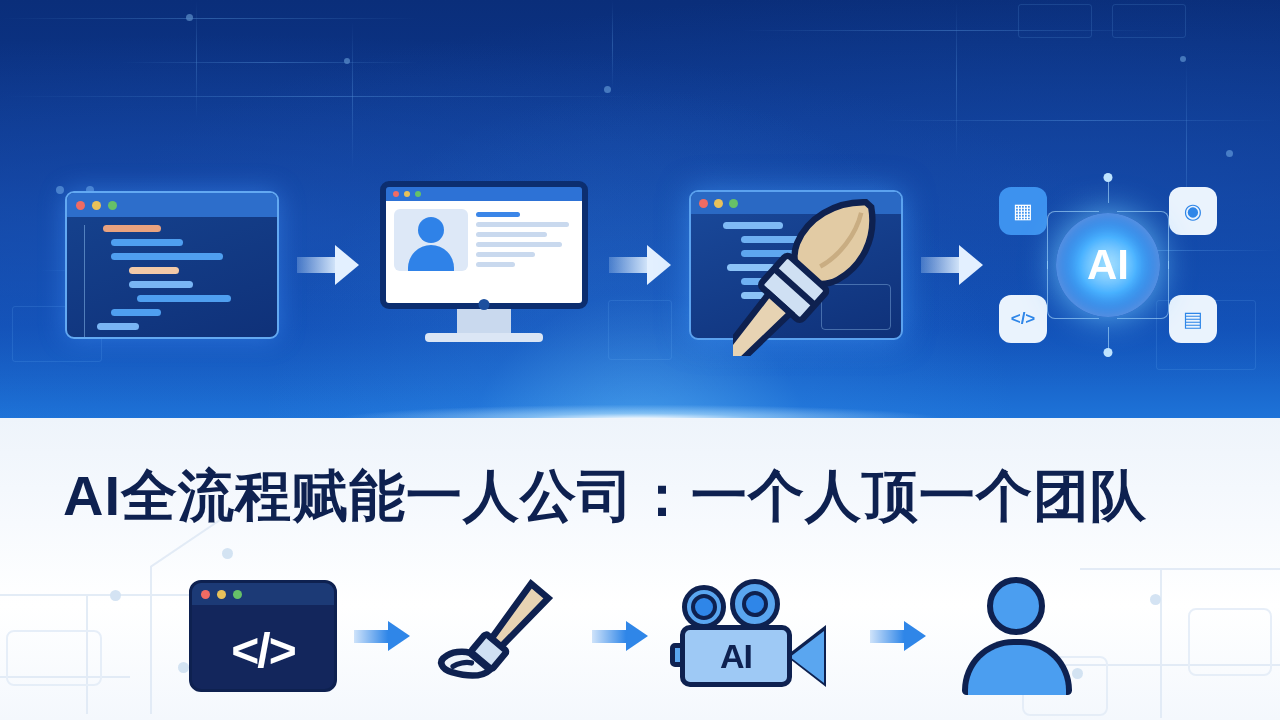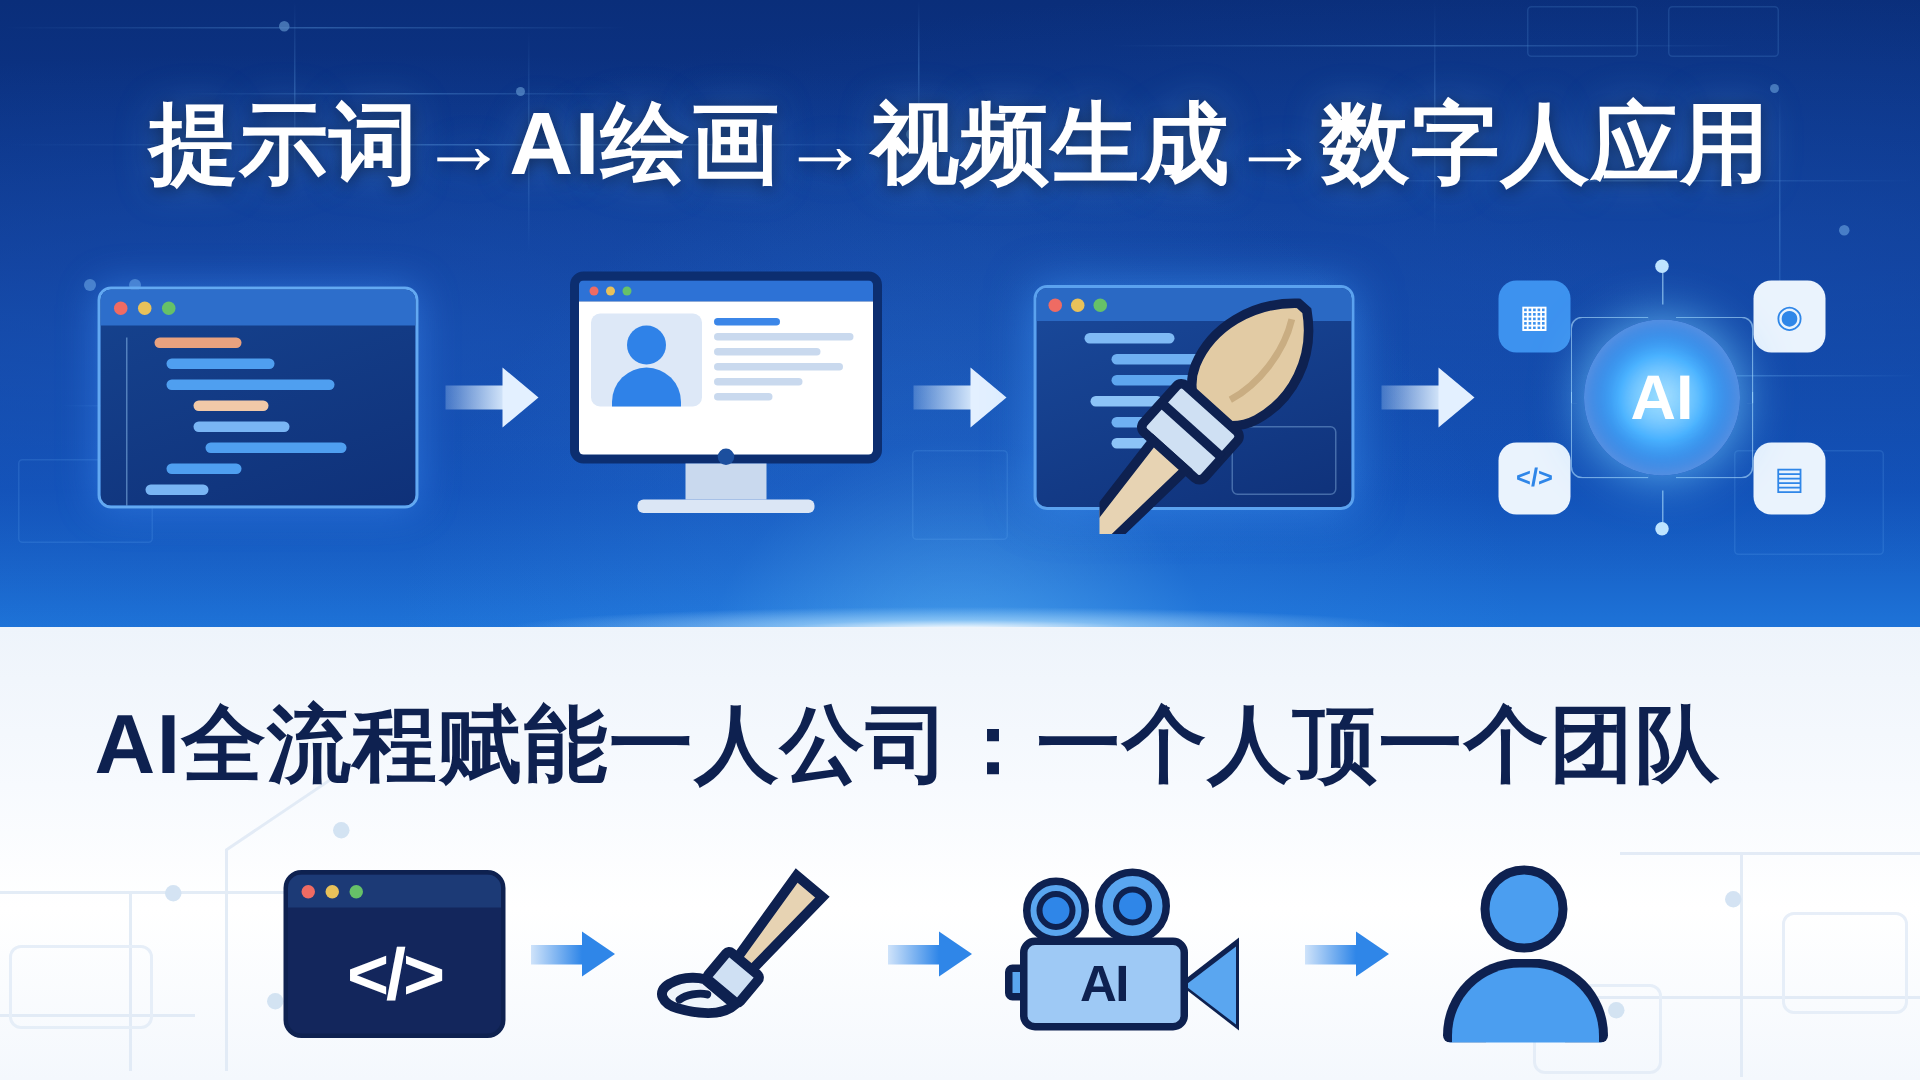--- a/index.html
+++ b/index.html
@@ -176,21 +176,20 @@
       <div class="dot" style="left:56px;top:186px;width:8px;height:8px;"></div>
       <div class="dot" style="left:86px;top:186px;width:8px;height:8px;"></div>
       <div class="dot" style="left:1226px;top:150px;width:7px;height:7px;"></div>
       <div class="box" style="left:1018px;top:4px;width:74px;height:34px;"></div>
       <div class="box" style="left:1112px;top:4px;width:74px;height:34px;"></div>
       <div class="box" style="left:12px;top:306px;width:90px;height:56px;"></div>
       <div class="box" style="left:1156px;top:300px;width:100px;height:70px;"></div>
       <div class="box" style="left:608px;top:300px;width:64px;height:60px;"></div>
     </div>
 
-    <div class="top-title">提示词→AI绘画→视频生成→数字人应用</div>
 
     <div class="flow-top">
 
       <div class="fslot">
         <div class="codewin">
           <div class="bar">
             <i class="tl r"></i>
             <i class="tl y"></i>
             <i class="tl g"></i>
           </div>

